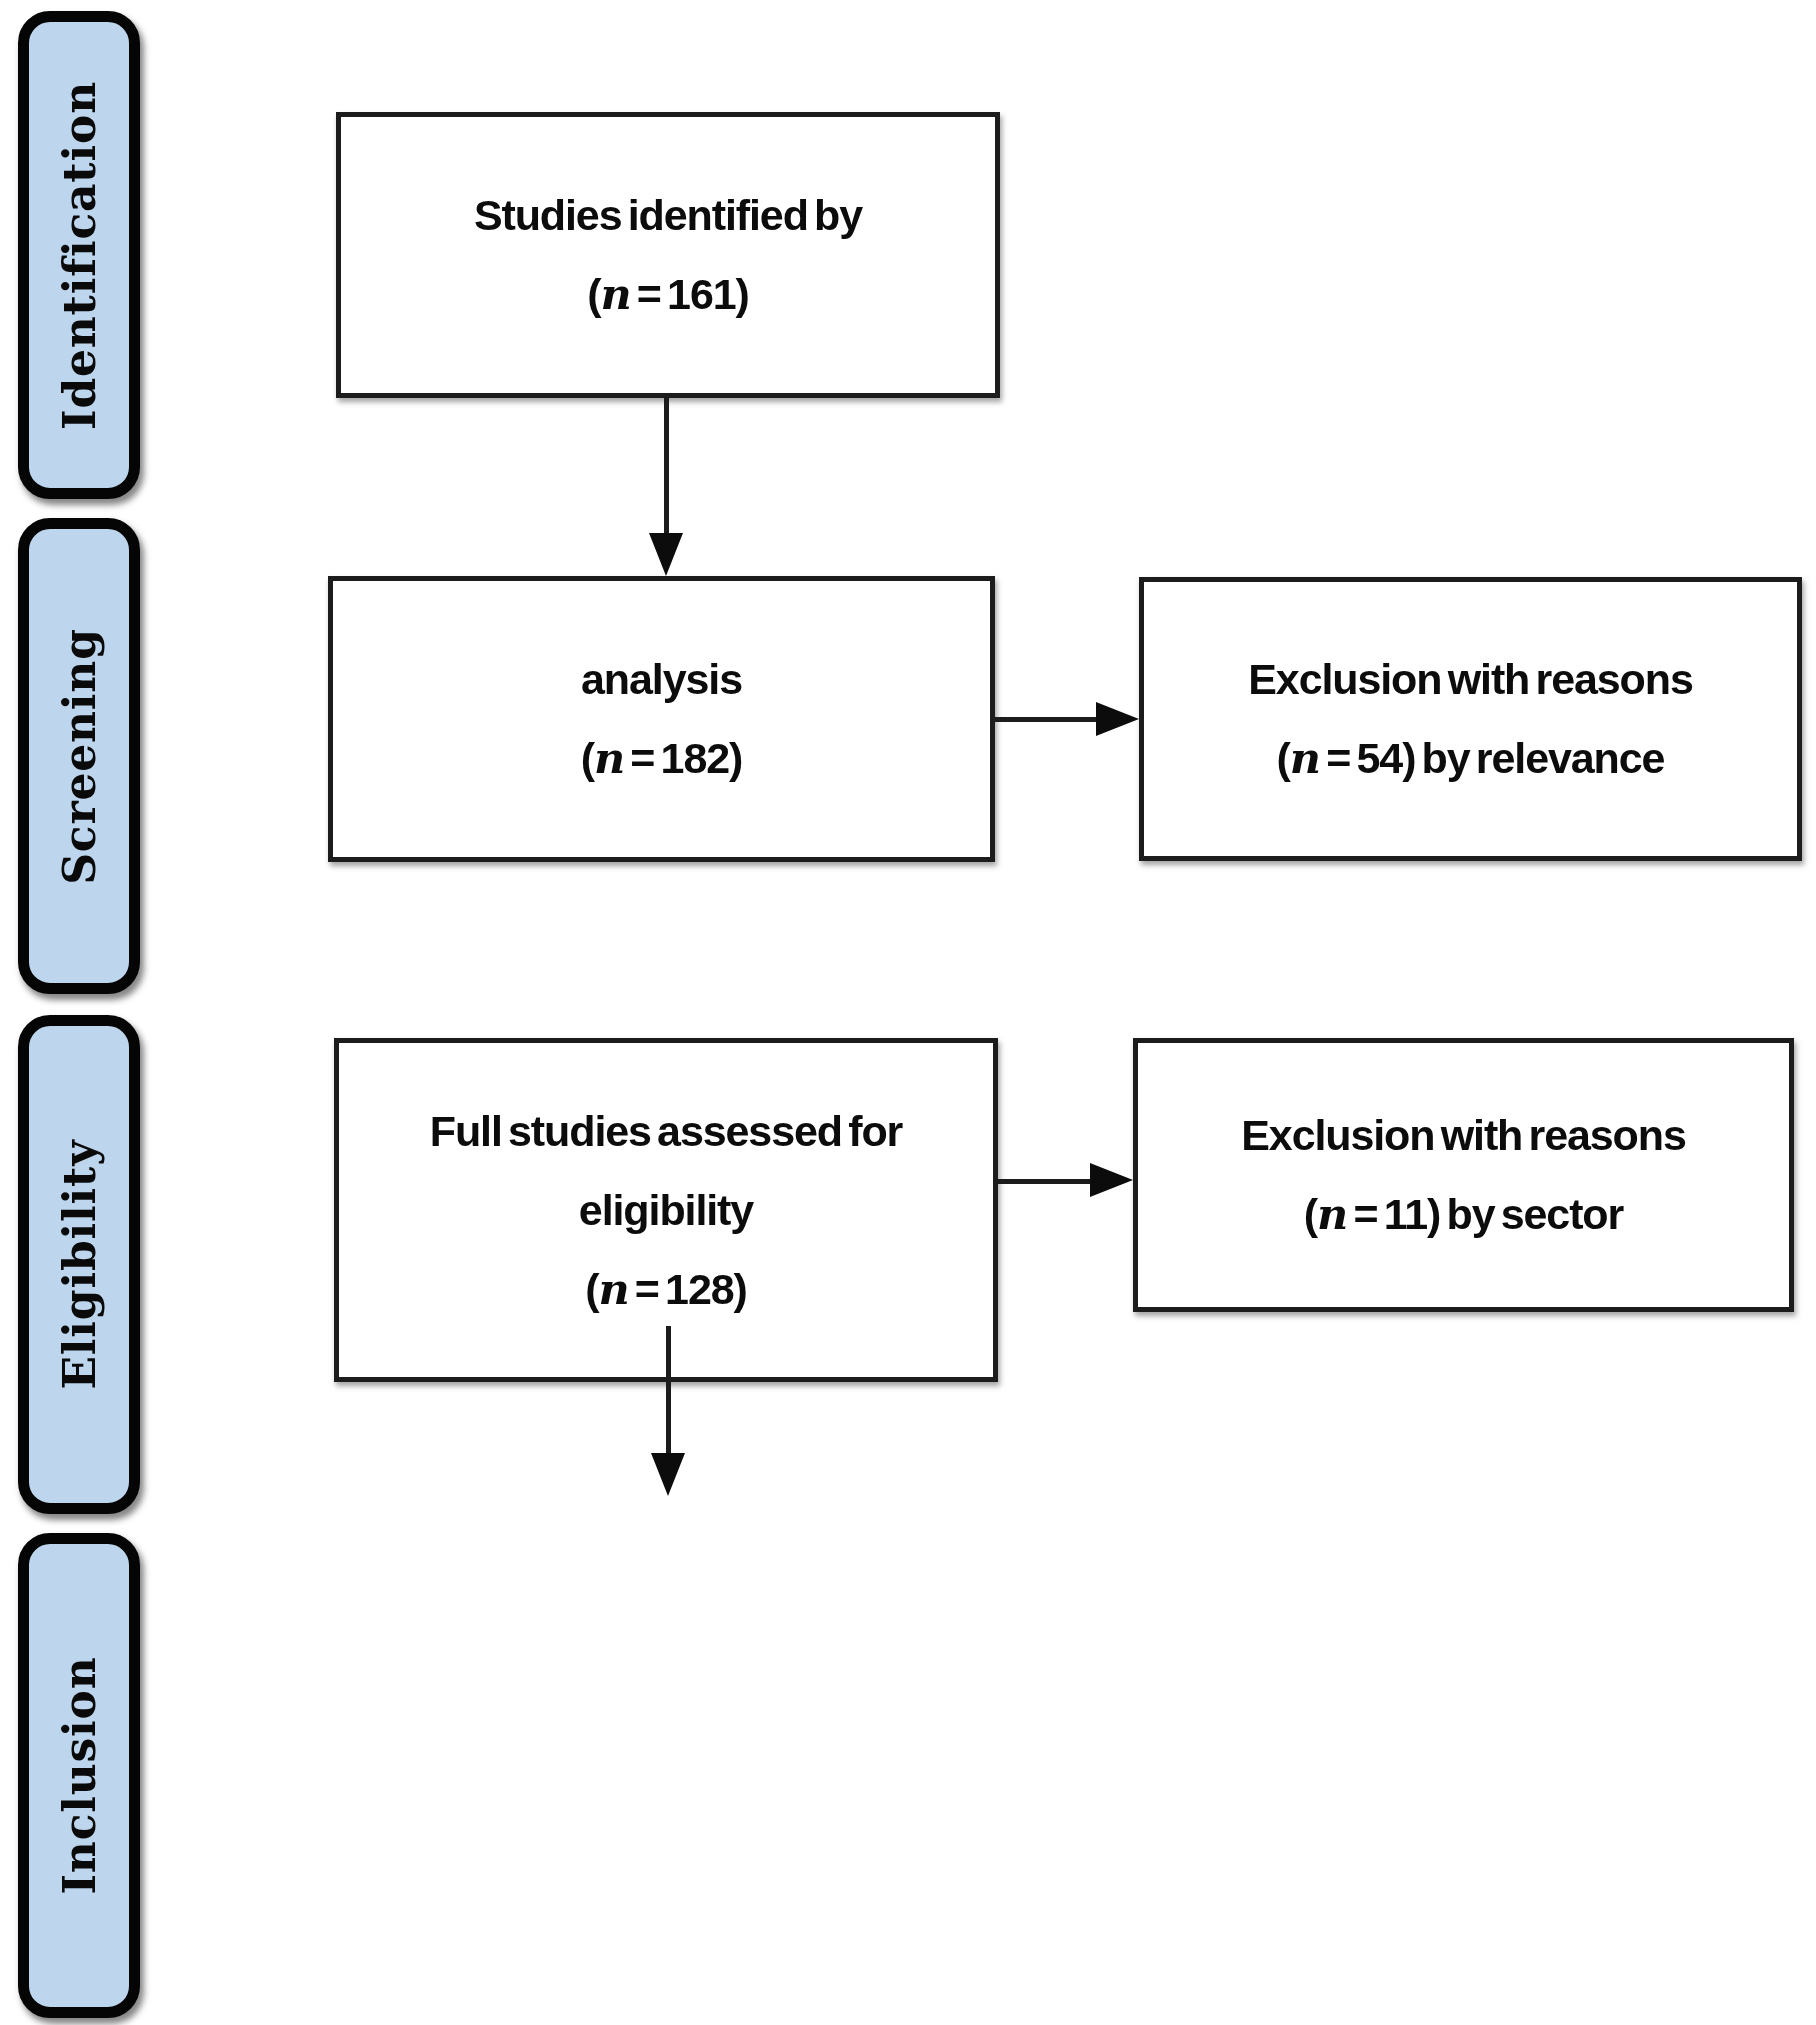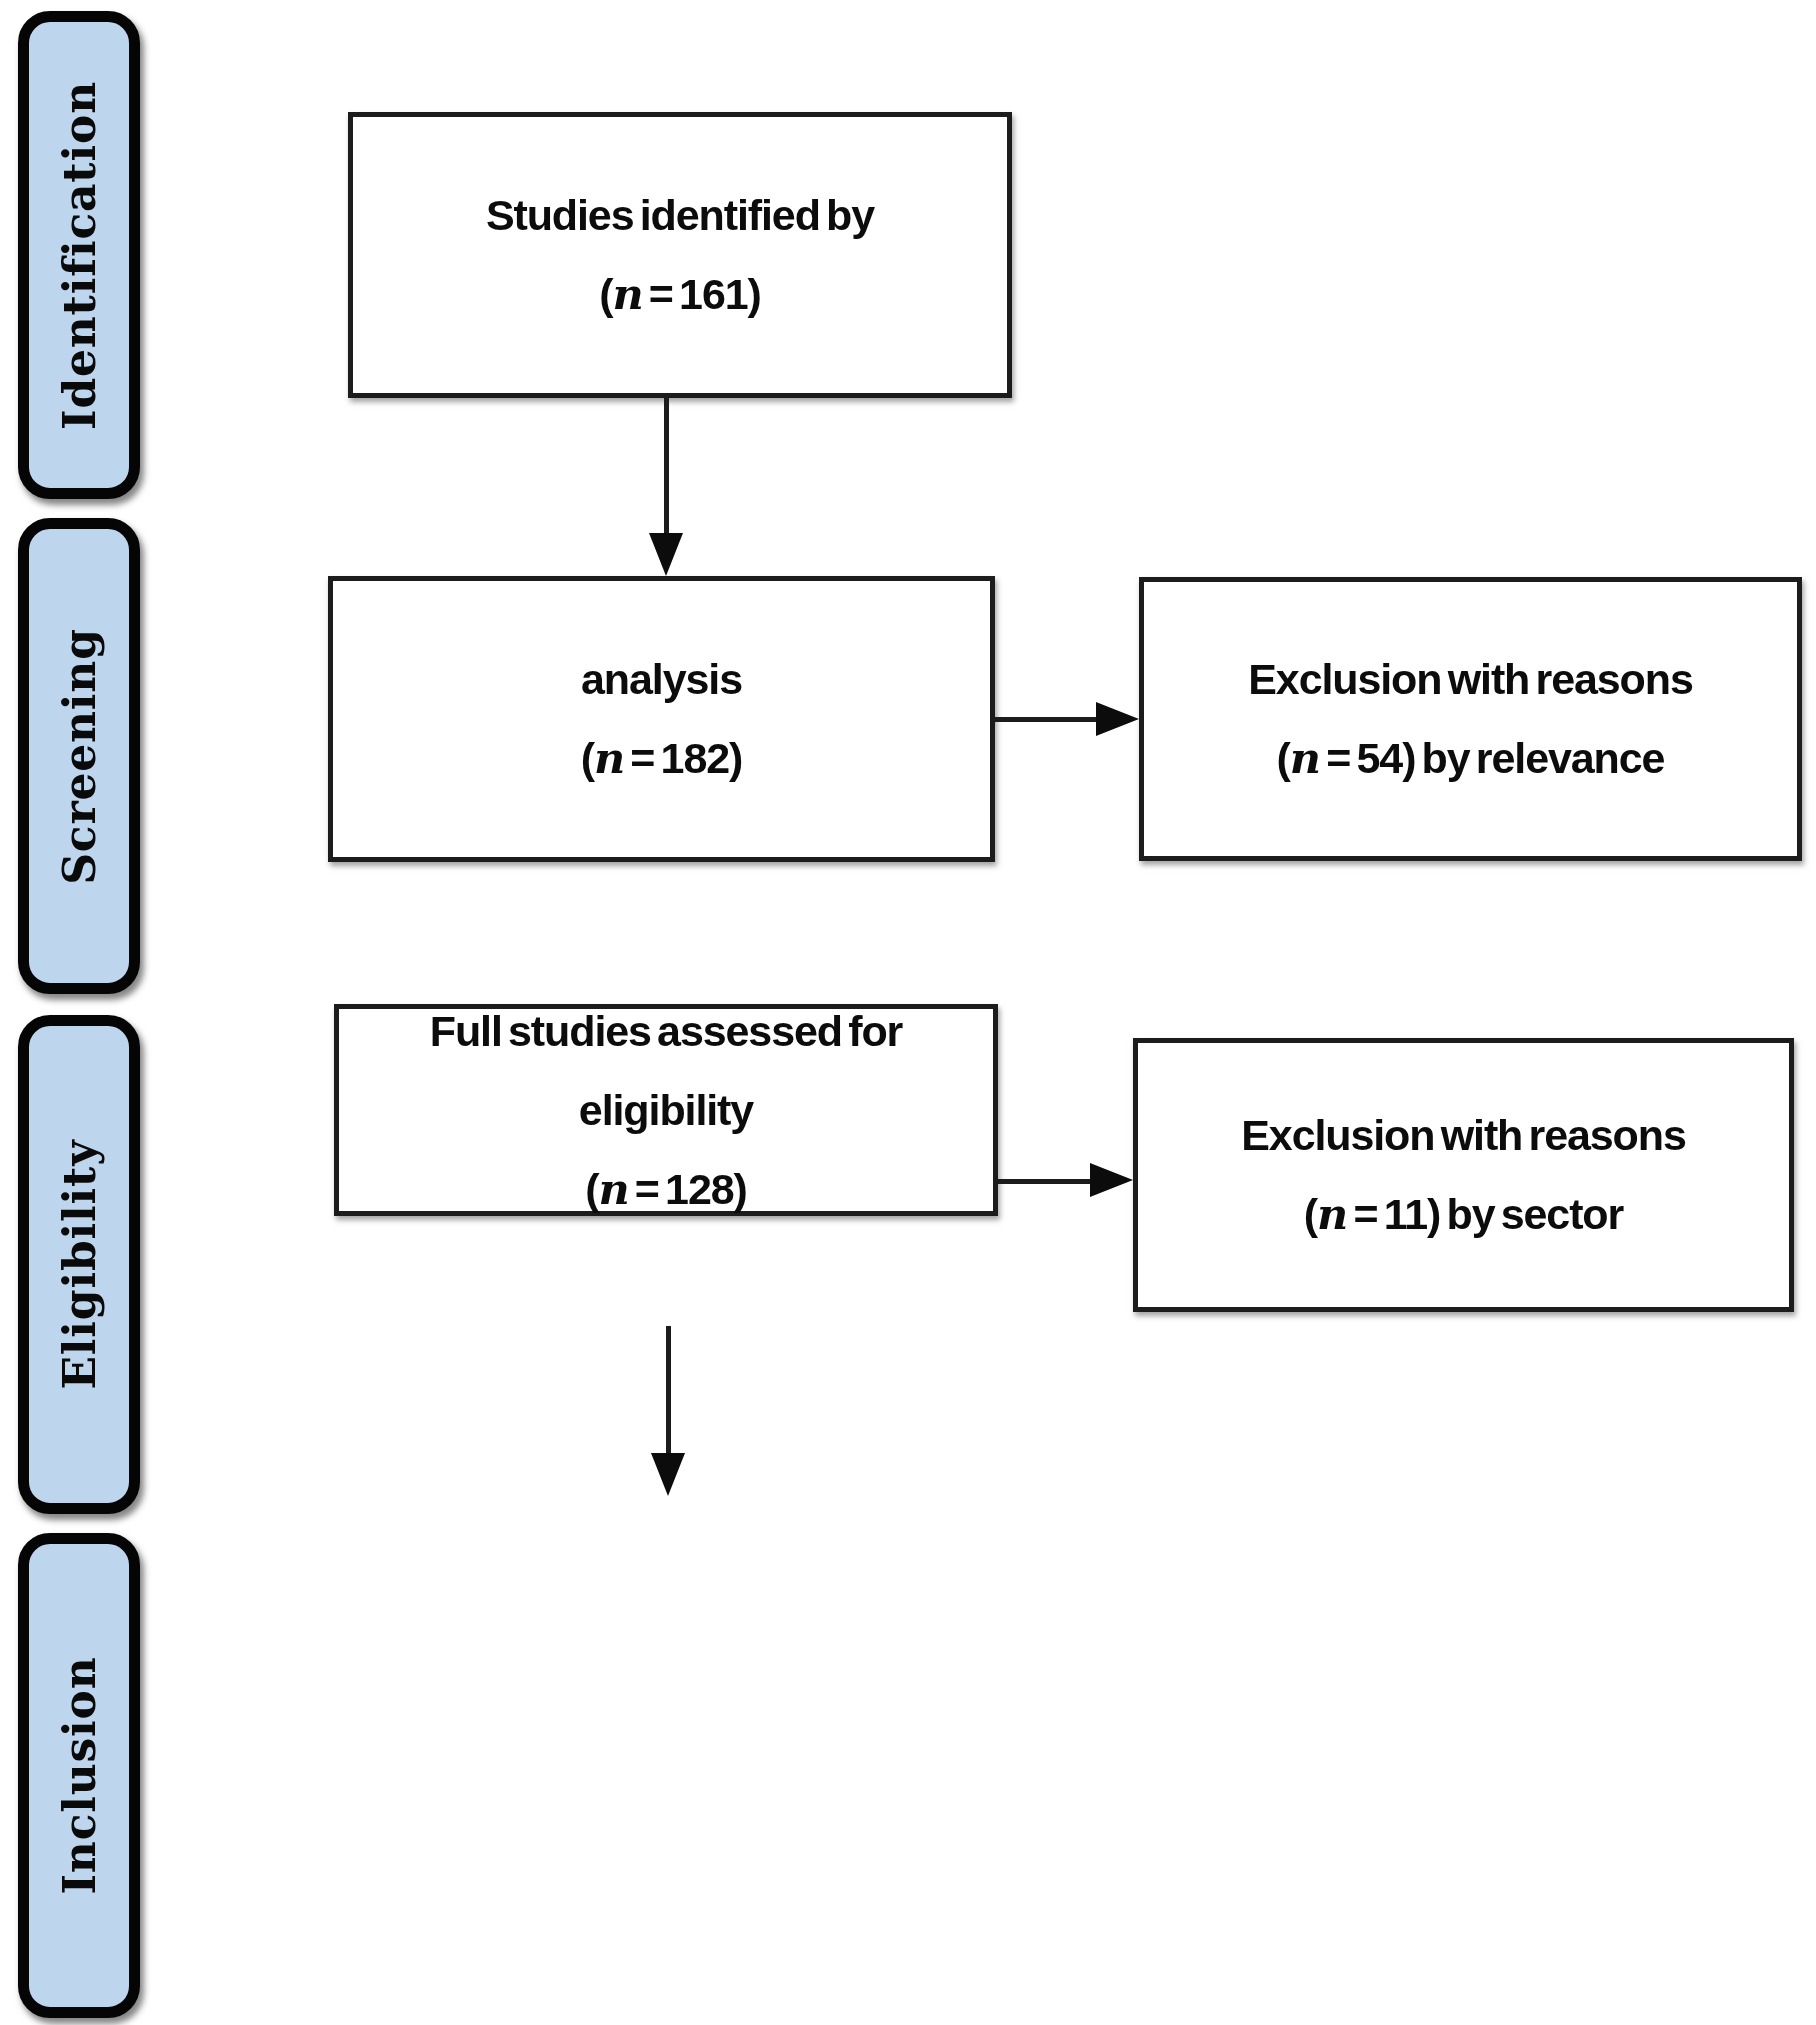--- a/index.html
+++ b/index.html
@@ -61,24 +61,24 @@
     letter-spacing: -1.1px;
     word-spacing: -4.6px;
     white-space: nowrap;
   }
   .nvar {
     font-family: "DejaVu Serif", serif;
     font-style: italic;
     font-weight: bold;
   }
 
-  #box-identified   { left: 348px;  top: 112px;  width: 664px; height: 286px; }
+  #box-identified   { left: 336px;  top: 112px;  width: 664px; height: 286px; }
   #box-screened     { left: 328px;  top: 576px;  width: 667px; height: 286px; }
   #box-excl-relevance { left: 1139px; top: 577px;  width: 663px; height: 284px; }
-  #box-assessed     { left: 334px;  top: 1004px; width: 664px; height: 212px; }
+  #box-assessed     { left: 334px;  top: 1038px; width: 664px; height: 344px; }
   #box-excl-sector  { left: 1133px; top: 1038px; width: 661px; height: 274px; }
   #box-final        { left: 337px;  top: 1496px; width: 664px; height: 283px; }
 
   
   .stem-v { position: absolute; width: 5.3px;  background: #1c1c1c; }
   .stem-h { position: absolute; height: 5.3px; background: #1c1c1c; }
   .head-down {
     position: absolute; width: 0; height: 0;
     border-left: 17.5px solid transparent;
     border-right: 17.5px solid transparent;

